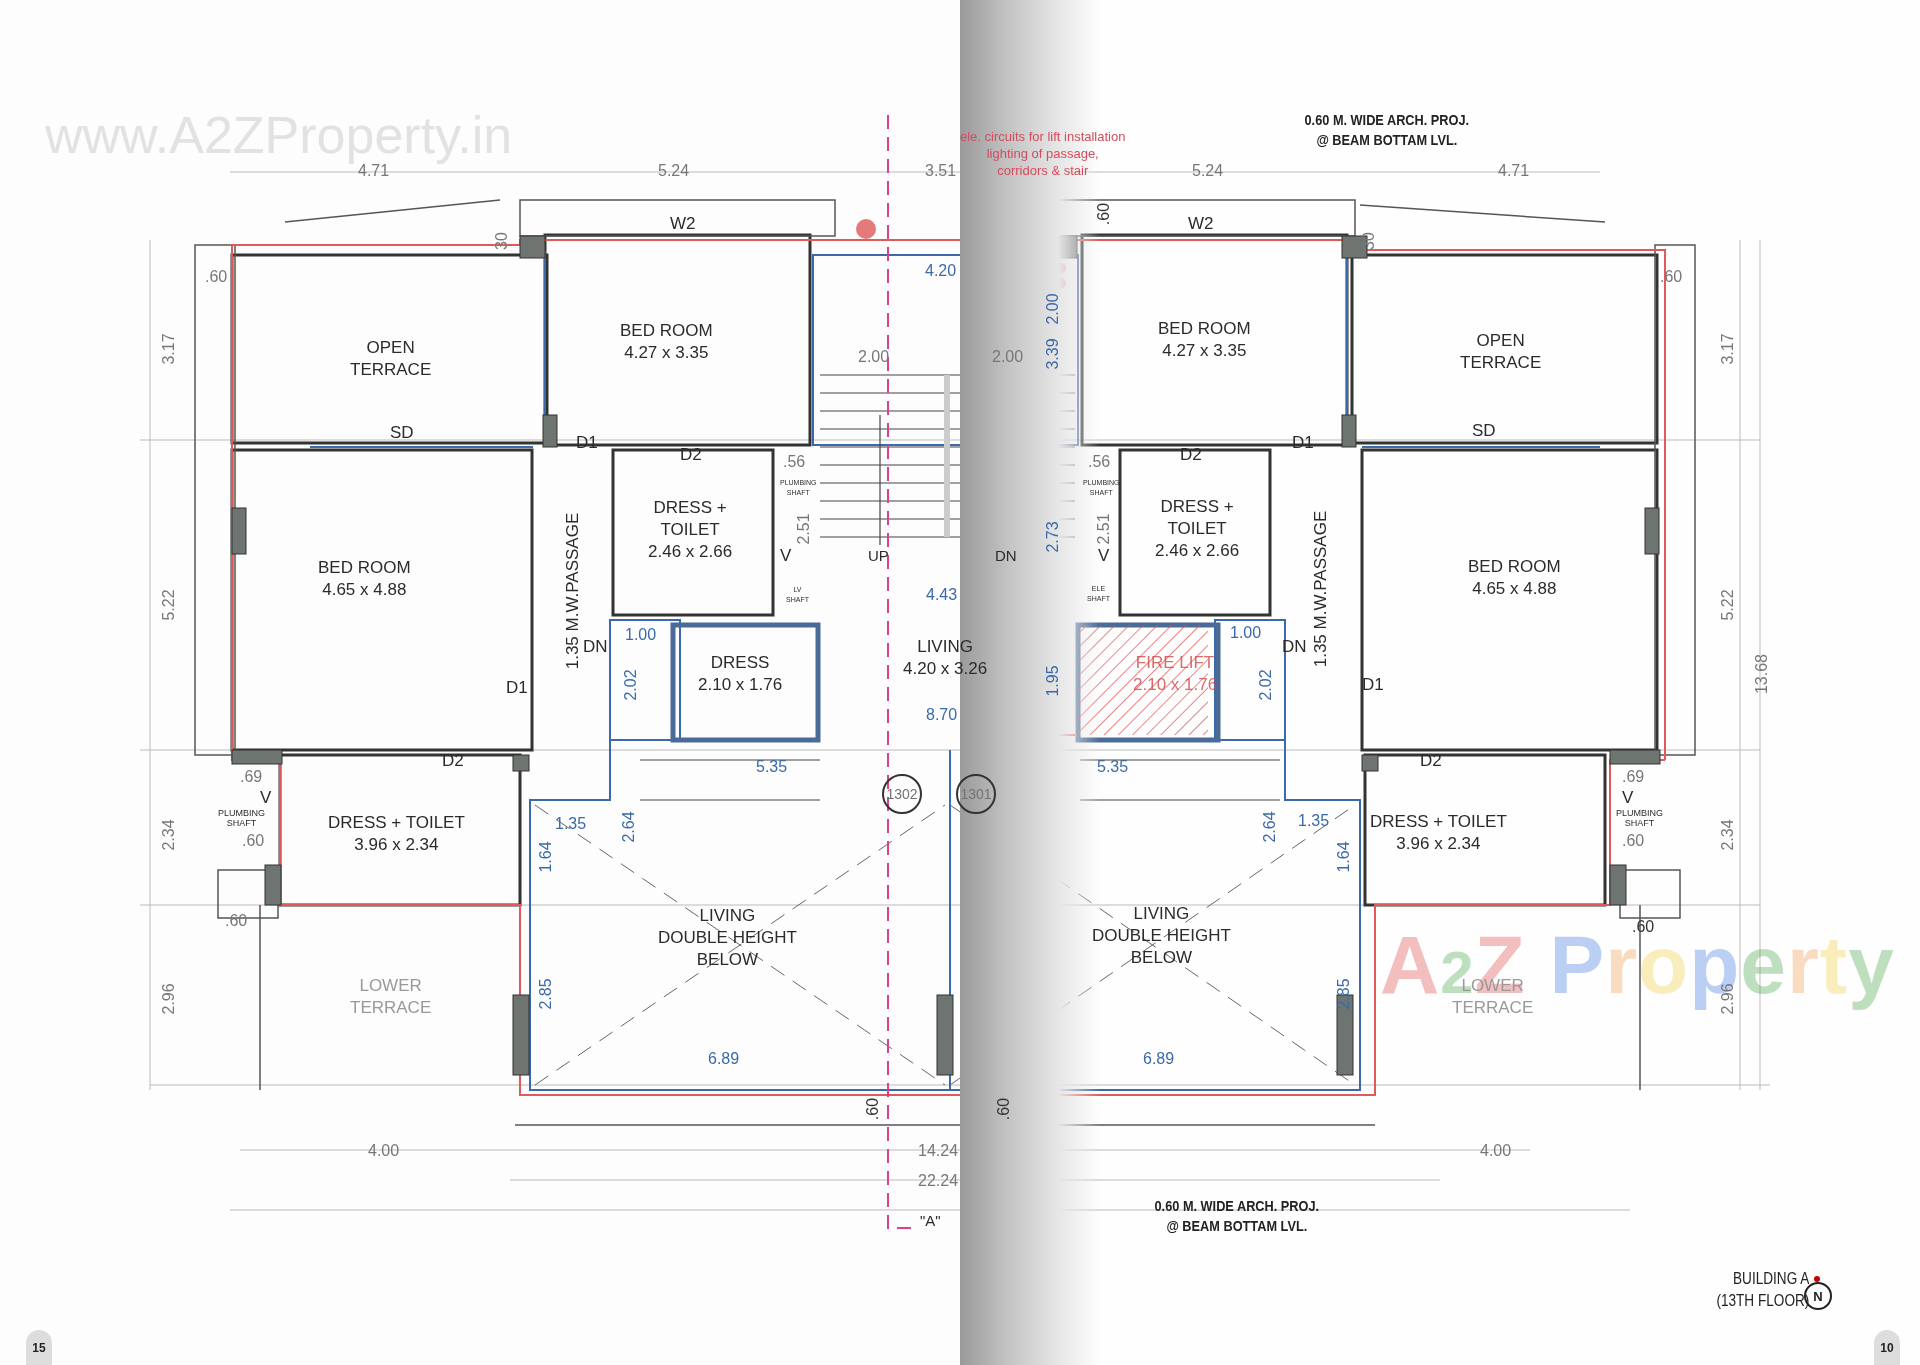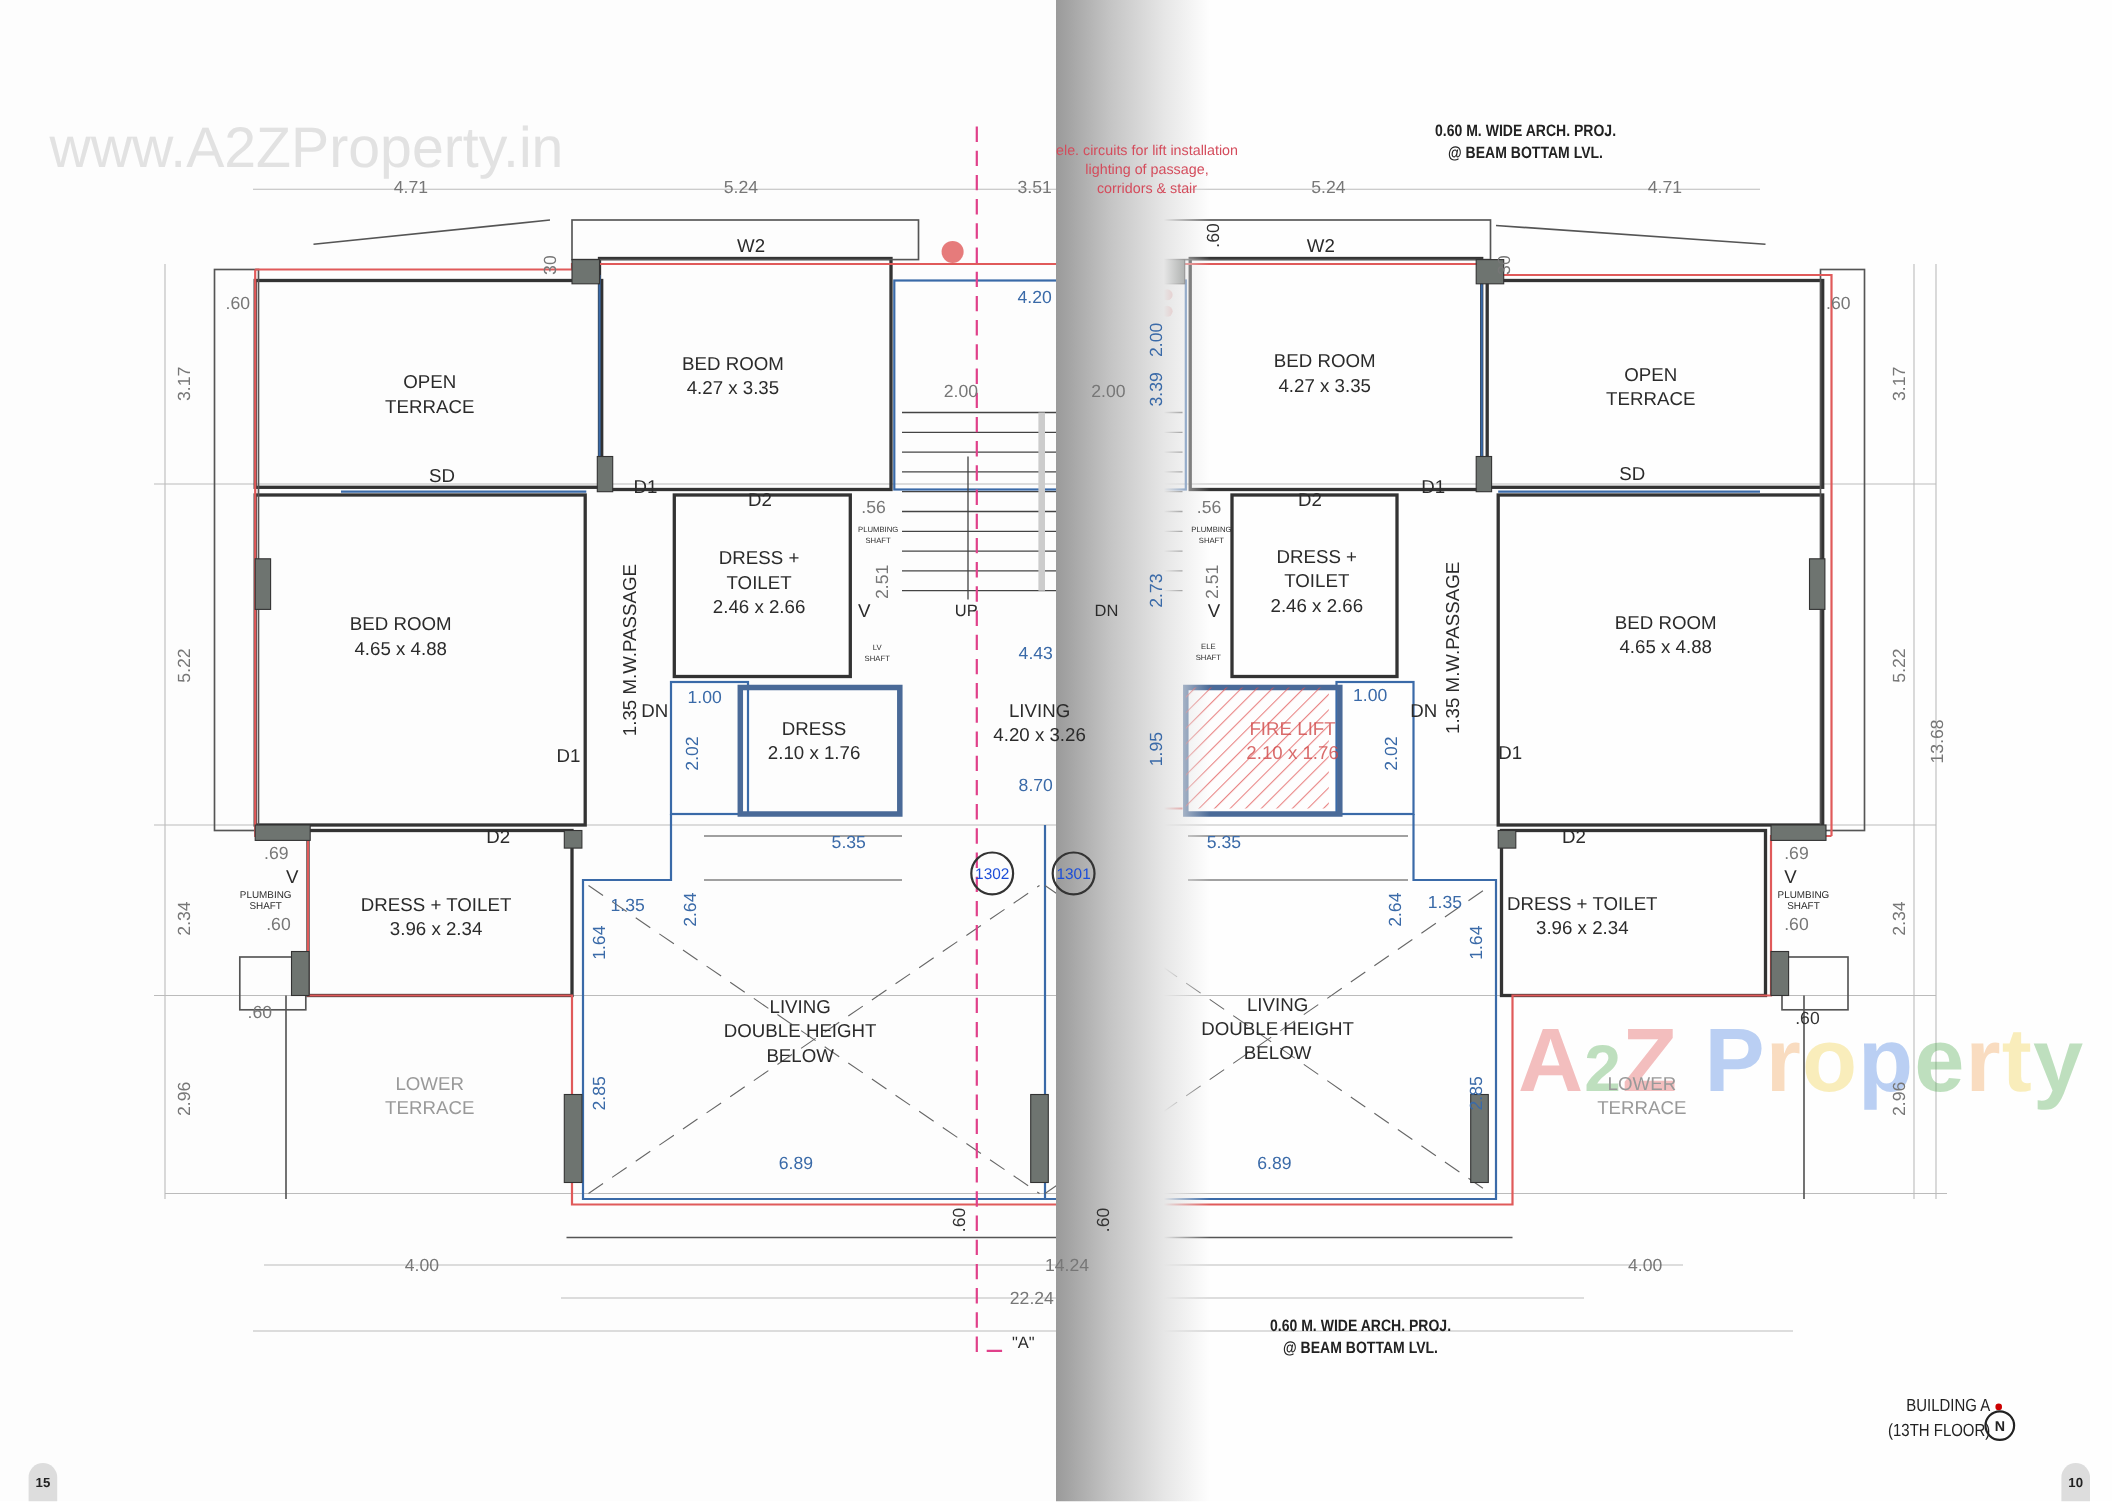--- a/index.html
+++ b/index.html
@@ -9,21 +9,21 @@
   .page-right{left:960px;width:960px;background:#fefefe;}
   .gutter{position:absolute;left:960px;top:0;width:140px;height:1365px;background:linear-gradient(90deg,#9a9a9a 0%,#c4c4c4 35%,#e6e6e6 70%,rgba(255,255,255,0) 100%);}
   .plan{position:absolute;left:0;top:0;width:1920px;height:1365px;}
   .lbl{position:absolute;font-size:17px;text-align:center;line-height:22px;color:#2b2b2b;white-space:nowrap;}
   .lbl.small{font-size:9px;line-height:10px;}
   .dim{position:absolute;font-size:16px;color:#777;white-space:nowrap;}
   .dim.blue{color:#3a6aa8;}
   .vert{transform:rotate(-90deg);transform-origin:center center;}
   .note{position:absolute;font-size:15px;font-weight:bold;color:#222;line-height:20px;text-align:center;white-space:nowrap;transform:scaleX(0.85);}
   .rednote{position:absolute;font-size:13px;color:#d44c5c;text-align:center;line-height:17px;white-space:nowrap;}
-  .unit{position:absolute;width:36px;height:36px;border:2px solid #333;border-radius:50%;font-size:14px;color:#1d4ed8;display:flex;align-items:center;justify-content:center;}
+  .unit{position:absolute;width:36px;height:36px;border:2px solid #333;border-radius:50%;font-size:14px;color:#737373;display:flex;align-items:center;justify-content:center;}
   .watermark-url{position:absolute;left:45px;top:105px;font-size:52px;color:#e2e2e2;letter-spacing:0px;text-align:right;}
   .watermark-logo{position:absolute;left:1380px;top:918px;font-size:82px;font-weight:bold;letter-spacing:1px;opacity:0.35;}
   .pgnum{position:absolute;top:1330px;width:26px;height:35px;background:#ddd;border-radius:13px 13px 0 0;font-size:12px;font-weight:bold;display:flex;align-items:center;justify-content:center;}
   .caption{position:absolute;left:1700px;top:1268px;font-size:16px;line-height:22px;text-align:right;transform:scaleX(0.85);transform-origin:right;}
   .north{position:absolute;left:1804px;top:1282px;width:24px;height:24px;border:2px solid #222;border-radius:50%;font-size:13px;font-weight:bold;display:flex;align-items:center;justify-content:center;}
   .north-dot{position:absolute;left:1814px;top:1276px;width:6px;height:6px;background:#c00;border-radius:50%;}
 </style>
 </head>
 <body>
 
@@ -261,21 +261,21 @@
 <div class="dim" style="left:925px;top:162px;">3.51</div>
 <div class="dim blue" style="left:925px;top:262px;">4.20</div>
 <div class="dim" style="left:858px;top:348px;">2.00</div>
 <div class="dim" style="left:992px;top:348px;">2.00</div>
 <div class="dim blue" style="left:926px;top:586px;">4.43</div>
 <div class="dim blue" style="left:926px;top:706px;">8.70</div>
 <div class="dim blue vert" style="left:1037px;top:345px;">3.39</div>
 <div class="dim blue vert" style="left:1037px;top:300px;">2.00</div>
 <div class="dim blue vert" style="left:1037px;top:528px;">2.73</div>
 <div class="dim blue vert" style="left:1037px;top:672px;">1.95</div>
-<div class="dim" style="left:918px;top:1142px;margin-left:32px;">14.24</div>
+<div class="dim" style="left:918px;top:1142px;">14.24</div>
 <div class="dim" style="left:918px;top:1172px;">22.24</div>
 
 <div class="unit" style="left:882px;top:774px;">1302</div>
 <div class="unit" style="left:956px;top:774px;">1301</div>
 
 <div class="rednote" style="left:960px;top:128px;">
     <div>ele. circuits for lift installation</div>
     <div>lighting of passage,</div>
     <div>corridors &amp; stair</div>
   </div>

